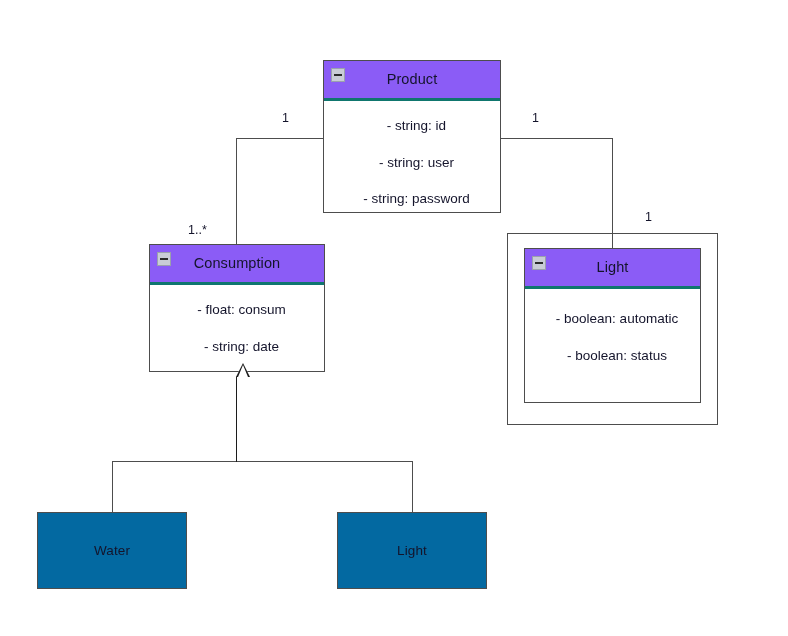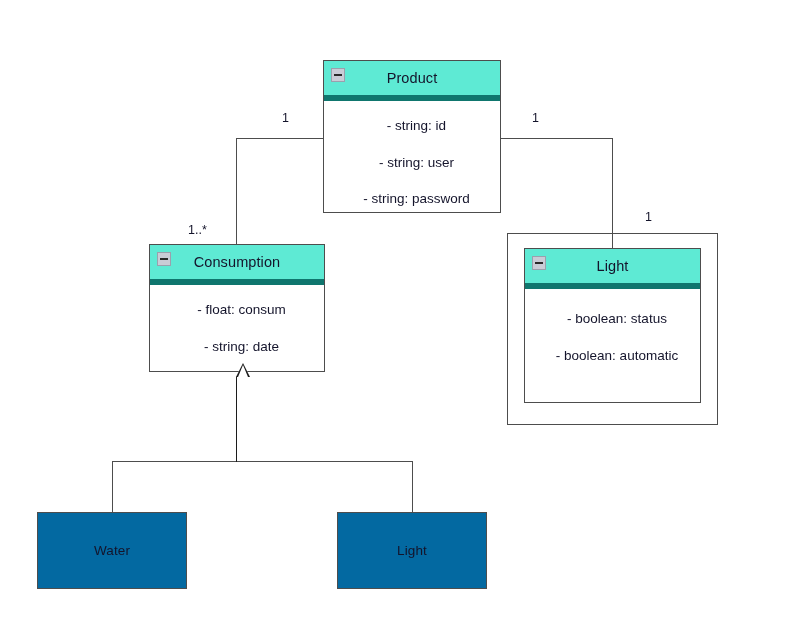--- a/index.html
+++ b/index.html
@@ -29,25 +29,25 @@
     box-sizing: border-box;
     background: #ffffff;
     border: 1px solid #4d4d4d;
     z-index: 5;
   }
 
   .uml-header {
     position: relative;
     box-sizing: border-box;
     height: 40px;
-    border-bottom: 6px solid #0f766e;
+    border-bottom: 3px solid #0f766e;
     display: flex;
     align-items: center;
     justify-content: center;
-    background: #5eead4;
+    background: #8b5cf6;
   }
 
   .uml-title {
     font-size: 14.5px;
     color: #14142b;
     letter-spacing: 0.1px;
     line-height: 1;
   }
 
   .collapse-icon {
@@ -215,22 +215,22 @@
       <div class="attr" style="padding-top:23px;">- string: date</div>
     </div>
   </div>
 
   <div class="uml-class" style="left:524px; top:248px; width:177px; height:155px;">
     <div class="uml-header">
       <span class="collapse-icon"></span>
       <span class="uml-title">Light</span>
     </div>
     <div class="uml-attrs">
+      <div class="attr" style="padding-top:23px;">- boolean: automatic</div>
       <div class="attr" style="padding-top:23px;">- boolean: status</div>
-      <div class="attr" style="padding-top:23px;">- boolean: automatic</div>
     </div>
   </div>
 
   <div class="simple-class" style="left:37px; top:512px; width:150px; height:77px;">
     <span class="uml-title">Water</span>
   </div>
 
   <div class="simple-class" style="left:337px; top:512px; width:150px; height:77px;">
     <span class="uml-title">Light</span>
   </div>

